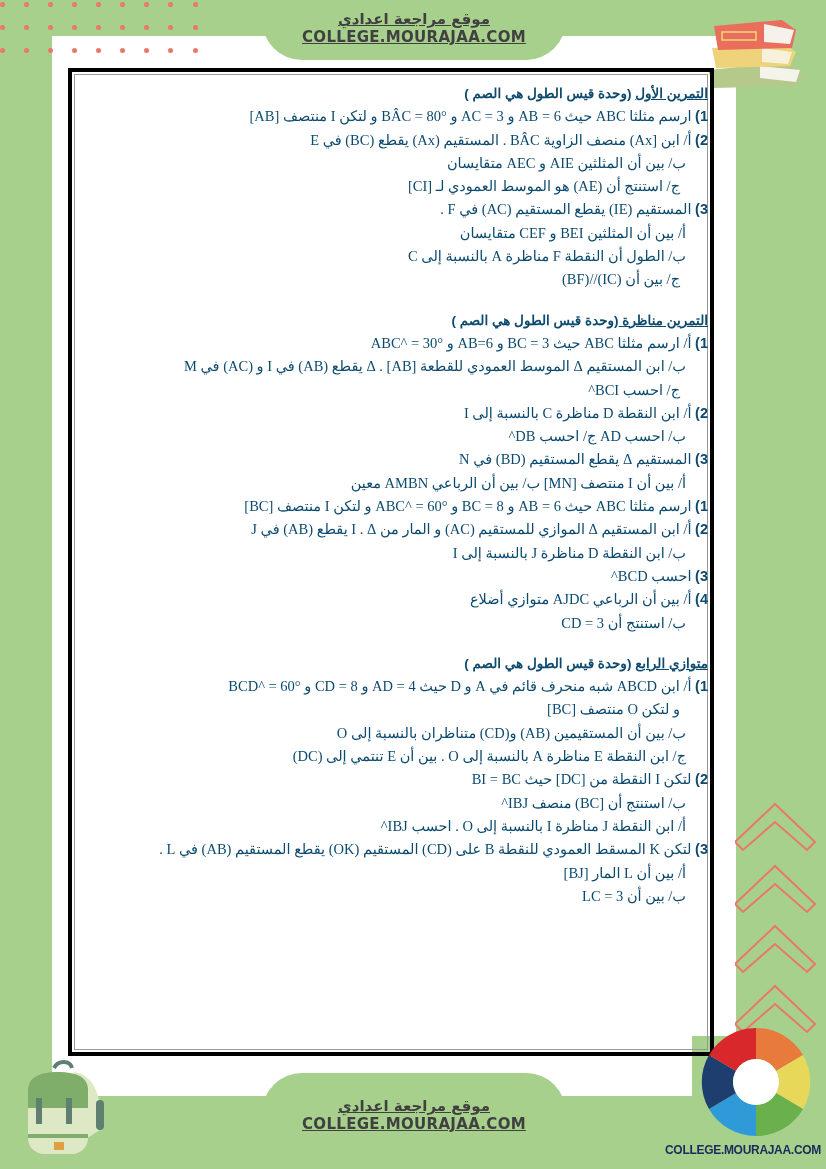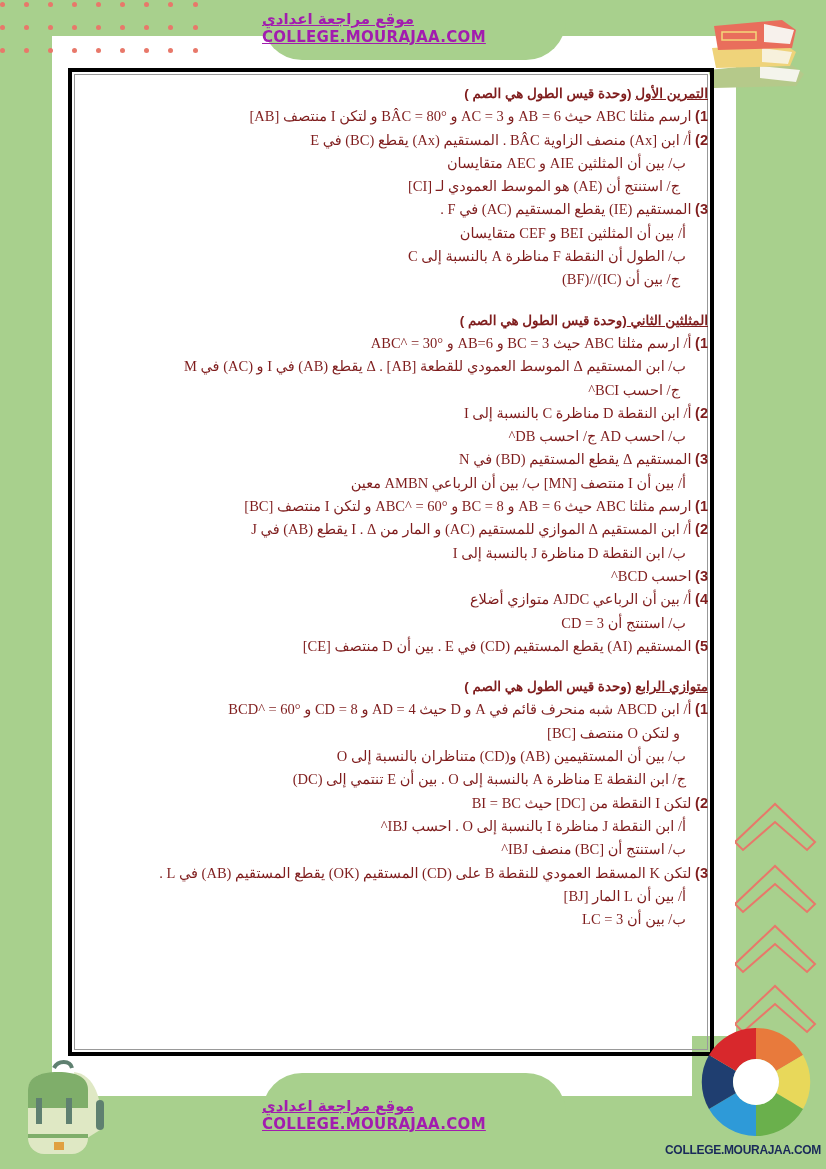--- a/index.html
+++ b/index.html
@@ -14,41 +14,41 @@
   .right-white { position:absolute; left:692px; top:36px; width:44px; height:1000px; background:#ffffff; }
   .top-band { position:absolute; left:0; top:0; width:826px; height:36px; background:#a8d08d; }
   .left-band { position:absolute; left:0; top:0; width:52px; height:1169px; background:#a8d08d; }
   .right-band { position:absolute; left:736px; top:0; width:90px; height:1169px; background:#a8d08d; }
   .bottom-band { position:absolute; left:0; top:1110px; width:826px; height:59px; background:#a8d08d; }
 
   .dots { position:absolute; left:0; top:0; width:200px; height:56px; }
   .dot { position:absolute; width:5px; height:5px; border-radius:50%; background:#e8786a; }
 
   .banner {
-    position:absolute; background:#a8d08d; color:#a21caf; 
+    position:absolute; background:#a8d08d; color:#404040; text-align:center;
     font-family:"DejaVu Sans", sans-serif; font-weight:bold;
   }
   .banner-top { left:262px; top:0; width:304px; height:60px; border-radius:0 0 40px 40px; }
   .banner-bottom { left:262px; top:1073px; width:304px; height:96px; border-radius:40px 40px 0 0; }
   .banner .ar { font-size:15px; text-decoration:underline; line-height:18px; }
   .banner .en { font-size:15px; text-decoration:underline; line-height:18px; letter-spacing:0.3px; }
   .banner-top .ar { margin-top:10px; }
   .banner-bottom .ar { margin-top:24px; }
 
   .frame {
     position:absolute; left:68px; top:68px; width:646px; height:988px;
     border:4px solid #000; box-sizing:border-box;
   }
   .frame-inner {
     position:absolute; left:2px; top:2px; right:2px; bottom:2px; border:1px solid #999;
   }
 
   .content {
     position:absolute; left:180px; top:82px; width:528px;
-    direction:rtl; text-align:right; color:#7f1d1d;
+    direction:rtl; text-align:right; color:#0c4a6e;
     font-size:14.5px; line-height:23.3px;
   }
   .line { white-space:nowrap; height:23.3px; }
   .ex-title { font-family:"Liberation Sans", sans-serif; font-weight:bold; font-size:13.5px; }
   .ex-title .u { text-decoration:underline; }
   .num { font-family:"Liberation Sans", sans-serif; font-weight:bold; }
   .ind1 { padding-right:22px; }
   .ind2 { padding-right:28px; }
   .gap { height:17px; }
 
@@ -128,46 +128,45 @@
   <div class="line"><span class="num">1)</span> <span>ارسم مثلثا ABC حيث AB = 6 و AC = 3 و BÂC = 80° و لتكن I منتصف [AB]</span></div>
   <div class="line"><span class="num">2)</span> <span>أ/ ابن [Ax) منصف الزاوية BÂC . المستقيم (Ax) يقطع (BC) في E</span></div>
   <div class="line ind1"><span>ب/ بين أن المثلثين AIE و AEC متقايسان</span></div>
   <div class="line ind2"><span>ج/ استنتج أن (AE) هو الموسط العمودي لـ [CI]</span></div>
   <div class="line"><span class="num">3)</span> <span>المستقيم (IE) يقطع المستقيم (AC) في F .</span></div>
   <div class="line ind1"><span>أ/ بين أن المثلثين BEI و CEF متقايسان</span></div>
   <div class="line ind1"><span>ب/ الطول أن النقطة F مناظرة A بالنسبة إلى C</span></div>
   <div class="line ind2"><span>ج/ بين أن (IC)//(BF)</span></div>
   <div class="gap"></div>
 
-  <div class="line ex-title"><span class="u">المثلثين الثاني </span><span> (وحدة قيس الطول هي الصم )</span></div>
+  <div class="line ex-title"><span class="u">التمرين مناظرة </span><span> (وحدة قيس الطول هي الصم )</span></div>
   <div class="line"><span class="num">1)</span> <span>أ/ ارسم مثلثا ABC حيث BC = 3 و AB=6 و ABC^ = 30°</span></div>
   <div class="line ind1"><span>ب/ ابن المستقيم Δ الموسط العمودي للقطعة [AB] . Δ يقطع (AB) في I و (AC) في M</span></div>
   <div class="line ind2"><span>ج/ احسب BCI^</span></div>
   <div class="line"><span class="num">2)</span> <span>أ/ ابن النقطة D مناظرة C بالنسبة إلى I</span></div>
   <div class="line ind1"><span>ب/ احسب AD    ج/ احسب DB^</span></div>
   <div class="line"><span class="num">3)</span> <span>المستقيم Δ يقطع المستقيم (BD) في N</span></div>
   <div class="line ind1"><span>أ/ بين أن I منتصف [MN]            ب/ بين أن الرباعي AMBN معين</span></div>
 
   <div class="line"><span class="num">1)</span> <span>ارسم مثلثا ABC حيث AB = 6 و BC = 8 و ABC^ = 60° و لتكن I منتصف [BC]</span></div>
   <div class="line"><span class="num">2)</span> <span>أ/ ابن المستقيم Δ الموازي للمستقيم (AC) و المار من I . Δ يقطع (AB) في J</span></div>
   <div class="line ind1"><span>ب/ ابن النقطة D مناظرة J بالنسبة إلى I</span></div>
   <div class="line"><span class="num">3)</span> <span>احسب BCD^</span></div>
   <div class="line"><span class="num">4)</span> <span>أ/ بين أن الرباعي AJDC متوازي أضلاع</span></div>
   <div class="line ind1"><span>ب/ استنتج أن CD = 3</span></div>
-  <div class="line"><span class="num">5)</span> <span>المستقيم (AI) يقطع المستقيم (CD) في E . بين أن D منتصف [CE]</span></div>
   <div class="gap"></div>
 
   <div class="line ex-title"><span class="u">متوازي الرابع</span><span> (وحدة قيس الطول هي الصم )</span></div>
   <div class="line"><span class="num">1)</span> <span>أ/ ابن ABCD شبه منحرف قائم في A و D حيث AD = 4 و CD = 8 و BCD^ = 60°</span></div>
   <div class="line ind2"><span>و لتكن O منتصف [BC]</span></div>
   <div class="line ind1"><span>ب/ بين أن المستقيمين (AB) و(CD) متناظران بالنسبة إلى O</span></div>
   <div class="line ind1"><span>ج/ ابن النقطة E مناظرة A بالنسبة إلى O . بين أن E تنتمي إلى (DC)</span></div>
   <div class="line"><span class="num">2)</span> <span>لتكن I النقطة من [DC] حيث BI = BC</span></div>
+  <div class="line ind1"><span>ب/ استنتج أن [BC) منصف IBJ^</span></div>
   <div class="line ind1"><span>أ/ ابن النقطة J مناظرة I بالنسبة إلى O . احسب IBJ^</span></div>
-  <div class="line ind1"><span>ب/ استنتج أن [BC) منصف IBJ^</span></div>
   <div class="line"><span class="num">3)</span> <span>لتكن K المسقط العمودي للنقطة B على (CD) المستقيم (OK) يقطع المستقيم (AB) في L .</span></div>
   <div class="line ind1"><span>أ/ بين أن L المار [BJ]</span></div>
   <div class="line ind1"><span>ب/ بين أن LC = 3</span></div>
 </div>
 
 <svg class="chevrons" viewBox="0 0 86 245">
   <g fill="none" stroke="#e8786a" stroke-width="2">
     <path d="M0 52 L40 14 L80 52 L72 60 L40 32 L8 60 Z"></path>
     <path d="M0 114 L40 76 L80 114 L72 122 L40 94 L8 122 Z"></path>
     <path d="M0 174 L40 136 L80 174 L72 182 L40 154 L8 182 Z"></path>

